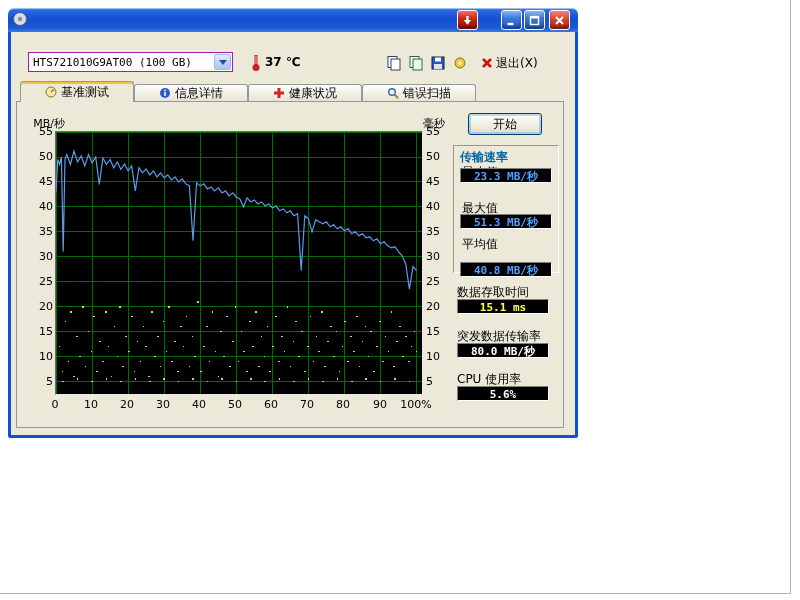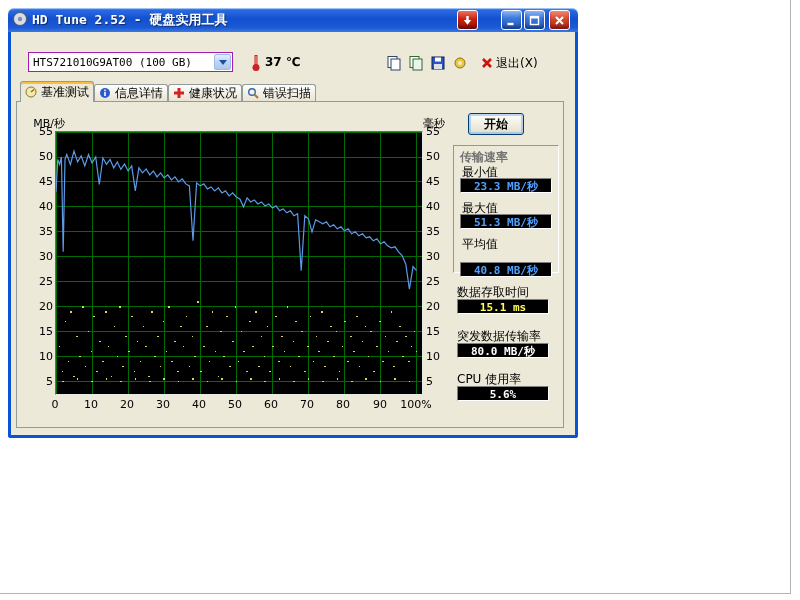--- a/index.html
+++ b/index.html
@@ -48,21 +48,21 @@
 
   .tool-btn { position:absolute; top:21px; width:20px; height:20px; display:flex;
     align-items:center; justify-content:center; cursor:pointer; }
   .tool-btn.b1 { left:373px; } .tool-btn.b2 { left:395px; }
   .tool-btn.b3 { left:417px; } .tool-btn.b4 { left:439px; }
   .exit-btn { position:absolute; left:470px; top:21px; height:20px; display:flex;
     align-items:center; gap:3px; cursor:pointer; white-space:nowrap; }
 
   
   .tabs { position:absolute; left:9px; top:49px; height:22px; display:flex; z-index:3; }
-  .tab { height:17px; margin-top:3px; padding:0 4px; display:inline-flex; align-items:center;
+  .tab { height:17px; margin-top:3px; padding:0 24px; display:inline-flex; align-items:center;
     gap:4px; background:linear-gradient(#FDFDFB,#E8E4D3); border:1px solid #919B9C;
     border-bottom:none; border-radius:3px 3px 0 0; cursor:pointer; white-space:nowrap; }
   .tab.active { height:21px; margin-top:0; background:#ECE9D8; z-index:4; position:relative;
     box-shadow:inset 0 2px 0 #F8C03C; }
 
   
   .panel { position:absolute; left:5px; top:69px; width:548px; height:327px;
     border:1px solid #919B9C; background:#ECE9D8; z-index:2;padding-left:33px; }
 
   
@@ -73,55 +73,54 @@
     background:#000; border:1px solid; border-color:#6a6a6a #e8e8e8 #e8e8e8 #6a6a6a; }
   .plot svg { display:block; }
   .yaxis { position:absolute; top:29px; height:264px; width:24px; font-size:11px; }
   .yaxis.leftcol  { left:12px; text-align:right; }
   .yaxis.rightcol { left:409px; text-align:left; }
   .ytick { position:absolute; width:100%; }
   .xaxis { position:absolute; left:38px; top:296px; width:368px; height:12px; font-size:11px; }
   .xtick { position:absolute; transform:translateX(-50%); white-space:nowrap; }
 
   
-  .start-btn { position:absolute; left:451px; top:11px; width:56px; height:22px;
+  .start-btn { position:absolute; left:451px; top:11px; width:74px; height:22px;
     background:linear-gradient(#FEFEFB,#F1EFE2 50%,#E3DECA); border:1px solid #003C74;
     border-radius:3px; box-shadow:inset 0 0 0 2px rgba(130,180,235,.55);
-    font-family:"DejaVu Sans", sans-serif; font-size:12px; cursor:pointer;font-weight:bold; }
+    font-family:"DejaVu Sans", sans-serif; font-size:12px; cursor:pointer; }
   .groupbox { position:absolute; left:436px; top:43px; width:106px; height:128px;
     border:1px solid; border-color:#9a968a #fff #fff #9a968a; }
   .grouptitle { position:absolute; left:6px; top:3px; font-weight:bold; white-space:nowrap; }
   .g-label { position:absolute; left:8px; white-space:nowrap; }
   .g-label.min { top:18px; } .g-label.max { top:54px; } .g-label.avg { top:90px; }
   .stat-box { position:absolute; background:#000; width:92px; height:15px; line-height:15px;
     text-align:center; font-family:"DejaVu Sans Mono", monospace; font-size:11px;
     font-weight:bold; border:1px solid; border-color:#808080 #fff #fff #808080; white-space:nowrap; }
   .groupbox .stat-box { left:6px; }
-  .stat-box.minv { top:32px; } .stat-box.maxv { top:68px; } .stat-box.avgv { top:116px;text-align:center; }
+  .stat-box.minv { top:22px; } .stat-box.maxv { top:68px; } .stat-box.avgv { top:116px;text-align:center; }
   .p-label { position:absolute; left:440px; white-space:nowrap; }
   .p-label.acc { top:182px;text-align:center; } .p-label.bur { top:226px; } .p-label.cpu { top:269px; }
   .panel > .stat-box { left:440px; }
   .stat-box.accv { top:197px; } .stat-box.burv { top:241px; } .stat-box.cpuv { top:284px; }
 </style>
 </head>
 <body>
 
 <div class="page-edge right"></div>
 <div class="page-edge bottom"></div>
 
 <div class="window">
 
   <div class="titlebar">
     <span>
       <svg width="16" height="16">
           <circle cx="8" cy="8" r="6.5" fill="#d8dde6" stroke="#556"></circle>
           <circle cx="8" cy="8" r="2.2" fill="#7f8fb0"></circle>
         </svg>
     </span>
-    <span class="title-text">HD Tune 2.52 - 硬盘实用工具</span>
     <span class="tb-btn dl">
       <svg width="11" height="11">
           <rect x="4.3" y="1" width="2.4" height="4.5" fill="#fff"></rect>
           <polygon points="1.8,5 9.2,5 5.5,9.8" fill="#fff"></polygon>
         </svg>
     </span>
     <span class="tb-btn blue minb">
       <svg width="11" height="11">
           <rect x="1.5" y="7.8" width="6" height="2.4" fill="#fff"></rect>
         </svg>
@@ -438,21 +437,21 @@
           <div class="xtick" style="left: 216px;">60</div>
           <div class="xtick" style="left: 252px;">70</div>
           <div class="xtick" style="left: 288px;">80</div>
           <div class="xtick" style="left: 325px;">90</div>
           <div class="xtick" style="left: 361px;">100%</div>
         </div>
 
       <button class="start-btn">开始</button>
 
       <div class="groupbox">
-        <div class="grouptitle" style="color: #737373;">传输速率</div>
+        <div class="grouptitle" style="color: #0369a1;">传输速率</div>
         <div class="g-label min">最小值</div>
         <div class="stat-box minv" style="color: rgb(79, 160, 255);">23.3 MB/秒</div>
         <div class="g-label max">最大值</div>
         <div class="stat-box maxv" style="color: rgb(79, 160, 255);">51.3 MB/秒</div>
         <div class="g-label avg">平均值</div>
         <div class="stat-box avgv" style="color: rgb(79, 160, 255);">40.8 MB/秒</div>
       </div>
 
       <div class="p-label acc">数据存取时间</div>
       <div class="stat-box accv" style="color: rgb(255, 255, 85);">15.1 ms</div>

